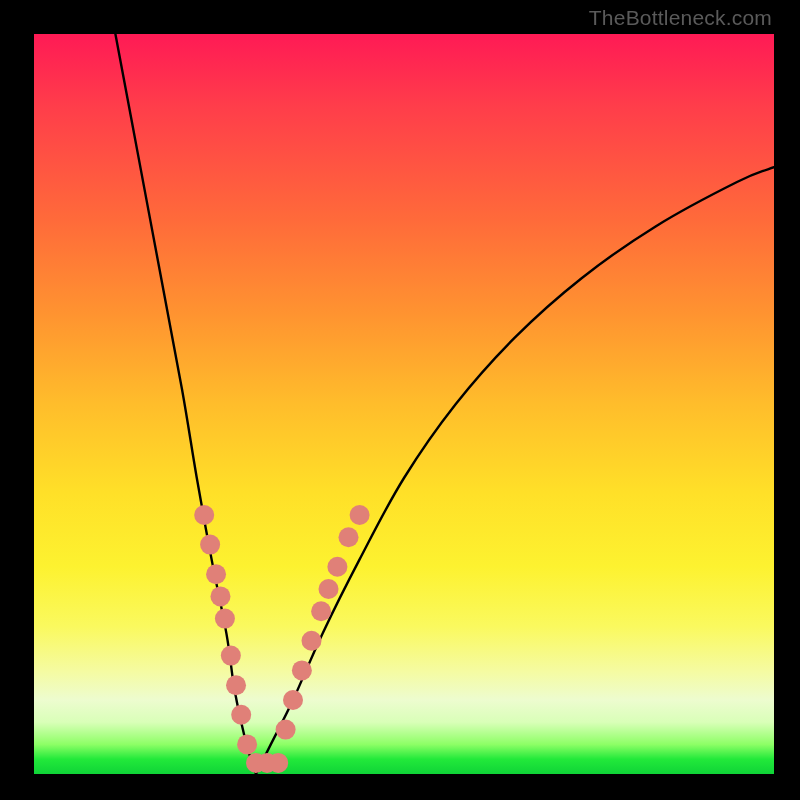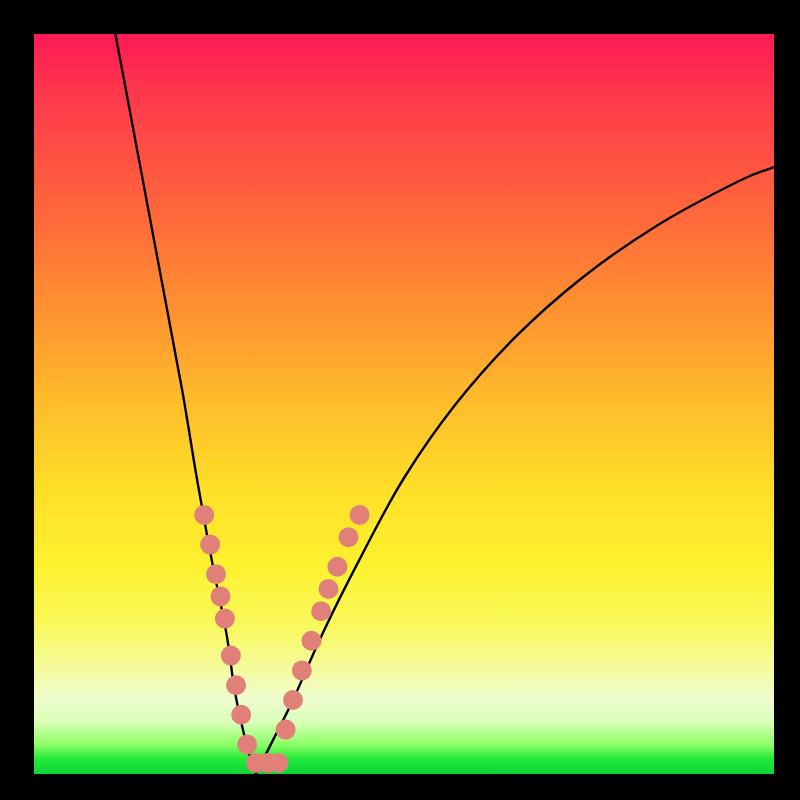--- a/index.html
+++ b/index.html
@@ -58,20 +58,21 @@
     left: 0;
     top: 0;
     width: 740px;
     height: 740px;
   }
 </style>
 </head>
 <body>
 
 <div class="frame">
+  <div class="attribution">TheBottleneck.com</div>
   <div class="plot">
     <svg class="curves" viewBox="0 0 740 740">
       <g id="svg-layer">
           <path d="M 81.40 0.00 C 85.40 21.31, 95.61 75.78, 103.60 118.40 C 111.59 161.02, 117.81 194.18, 125.80 236.80 C 133.79 279.42, 141.34 317.90, 148.00 355.20 C 154.66 392.50, 157.47 413.36, 162.80 444.00 C 168.13 474.64, 172.27 497.43, 177.60 525.40 C 182.93 553.37, 188.40 576.76, 192.40 599.40 C 196.40 622.04, 197.14 635.22, 199.80 651.20 C 202.46 667.18, 204.54 676.21, 207.20 688.20 C 209.86 700.19, 211.94 708.48, 214.60 717.80 C 217.26 727.12, 220.67 736.00, 222.00 740.00" fill="none" stroke="#000" stroke-width="2.4" stroke-linecap="round"></path>
           <path d="M 222.00 740.00 C 224.66 734.67, 230.14 723.72, 236.80 710.40 C 243.46 697.08, 249.68 685.98, 259.00 666.00 C 268.32 646.02, 276.61 624.71, 288.60 599.40 C 300.59 574.09, 310.95 553.37, 325.60 525.40 C 340.25 497.43, 352.68 471.97, 370.00 444.00 C 387.32 416.03, 401.82 395.31, 421.80 370.00 C 441.78 344.69, 458.36 326.04, 481.00 303.40 C 503.64 280.76, 522.29 264.18, 547.60 244.20 C 572.91 224.22, 593.63 209.72, 621.60 192.40 C 649.57 175.08, 681.69 158.66, 703.00 148.00 C 724.31 137.34, 733.34 135.86, 740.00 133.20" fill="none" stroke="#000" stroke-width="2.4" stroke-linecap="round"></path>
           <circle cx="170.20" cy="481.00" r="10" fill="#e08078"></circle>
           <circle cx="176.12" cy="510.60" r="10" fill="#e08078"></circle>
           <circle cx="182.04" cy="540.20" r="10" fill="#e08078"></circle>
           <circle cx="186.48" cy="562.40" r="10" fill="#e08078"></circle>
           <circle cx="190.92" cy="584.60" r="10" fill="#e08078"></circle>

